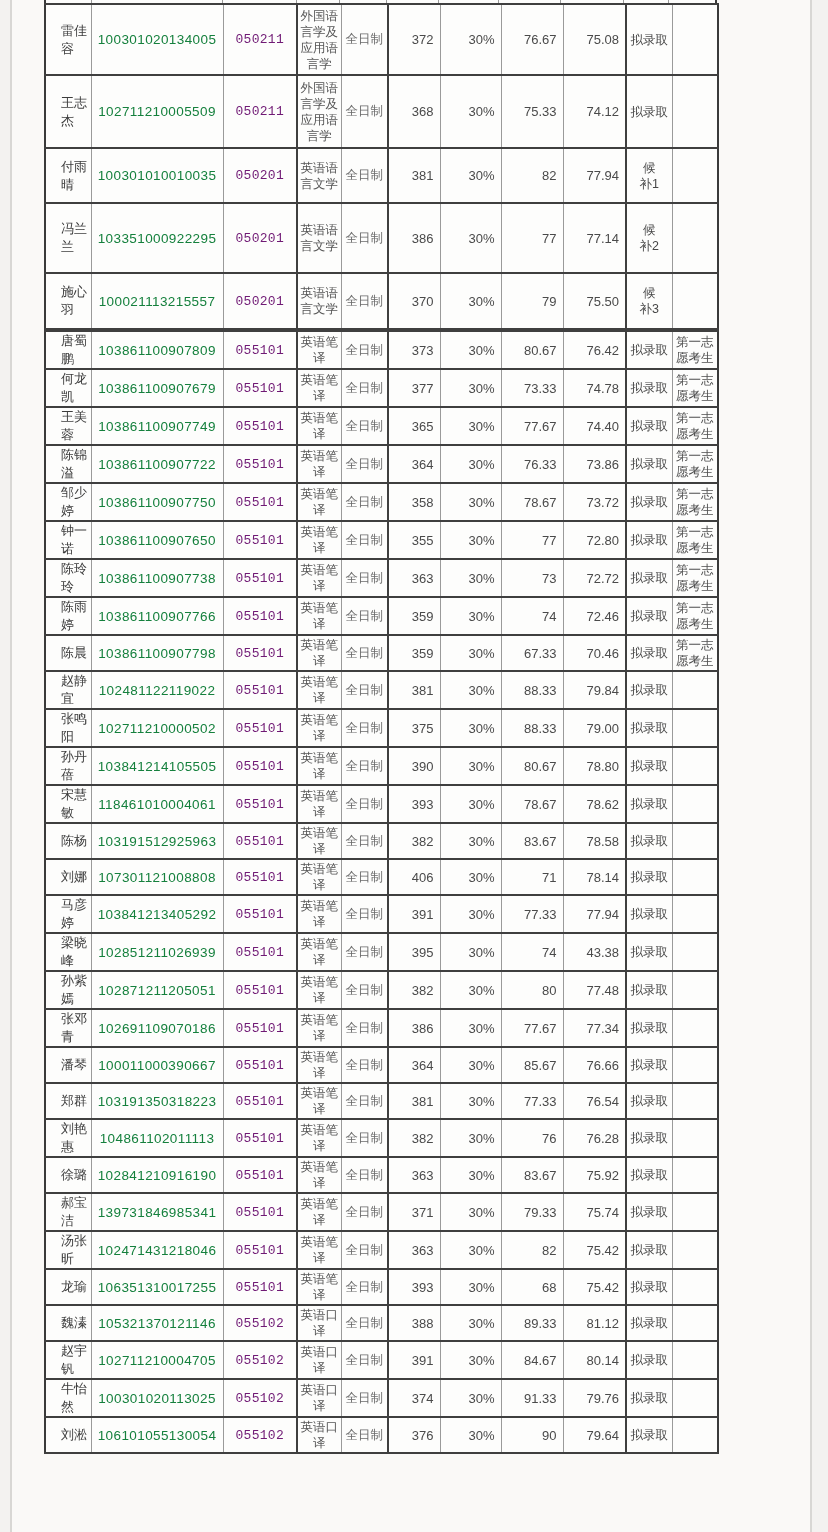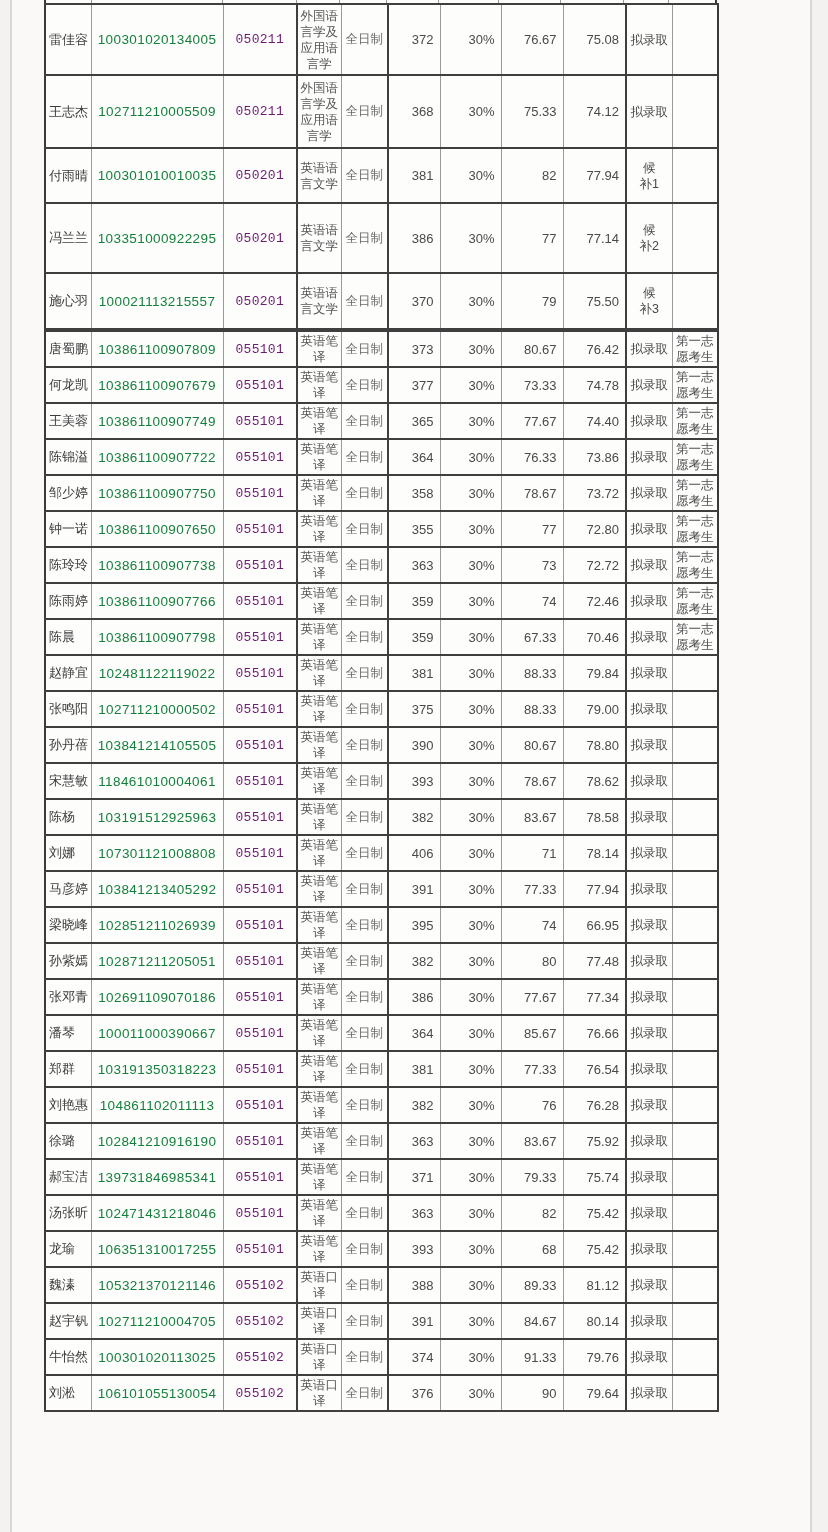--- a/index.html
+++ b/index.html
@@ -32,21 +32,21 @@
   .t2{top:330px;}
   td{
     box-sizing:border-box;
     border-left:1px solid #9a9a9a;border-right:1px solid #9a9a9a;
     border-top:2px solid #3f3f3f;border-bottom:2px solid #3f3f3f;
     vertical-align:middle;text-align:center;
     font-size:13px;color:#3d3d3d;
     overflow:hidden;padding:0;
     background:#fdfdfc;
   }
-  .c0{text-align:left;padding-left:3px;color:#3c3c3c;}
+  .c0{text-align:left;padding-left:15px;color:#3c3c3c;}
   .c1{letter-spacing:.4px;color:#15803d;font-size:13.5px;}
   .c2{color:#701a75;letter-spacing:.3px;font-family:Liberation Mono, monospace;}
   .c3{font-size:12.5px;line-height:16px;color:#565656;border-left:2px solid #3f3f3f;padding:1px;}
   .c4{color:#6b6b6b;font-size:12.5px;border-radius:8px;}
   .c5{border-left:2px solid #3f3f3f;padding-left:12px;}
   .c5,.c6,.c7,.c8{text-align:right;padding-right:6px;color:#4a4a4a;}
   .c9{border-left:2px solid #3f3f3f;white-space:pre-line;line-height:16px;font-size:12.5px;color:#474747;}
   .c10{font-size:12.5px;line-height:16px;color:#4f4f4f;padding:1px;}
 
   .t1 tr:nth-child(1){height:71px;}
@@ -388,21 +388,21 @@
       </tr>
       <tr>
         <td class="c0">梁晓峰</td>
         <td class="c1">102851211026939</td>
         <td class="c2">055101</td>
         <td class="c3">英语笔译</td>
         <td class="c4">全日制</td>
         <td class="c5">395</td>
         <td class="c6">30%</td>
         <td class="c7">74</td>
-        <td class="c8">66.95</td>
+        <td class="c8">43.38</td>
         <td class="c9">拟录取</td>
         <td class="c10"></td>
       </tr>
       <tr>
         <td class="c0">孙紫嫣</td>
         <td class="c1">102871211205051</td>
         <td class="c2">055101</td>
         <td class="c3">英语笔译</td>
         <td class="c4">全日制</td>
         <td class="c5">382</td>

